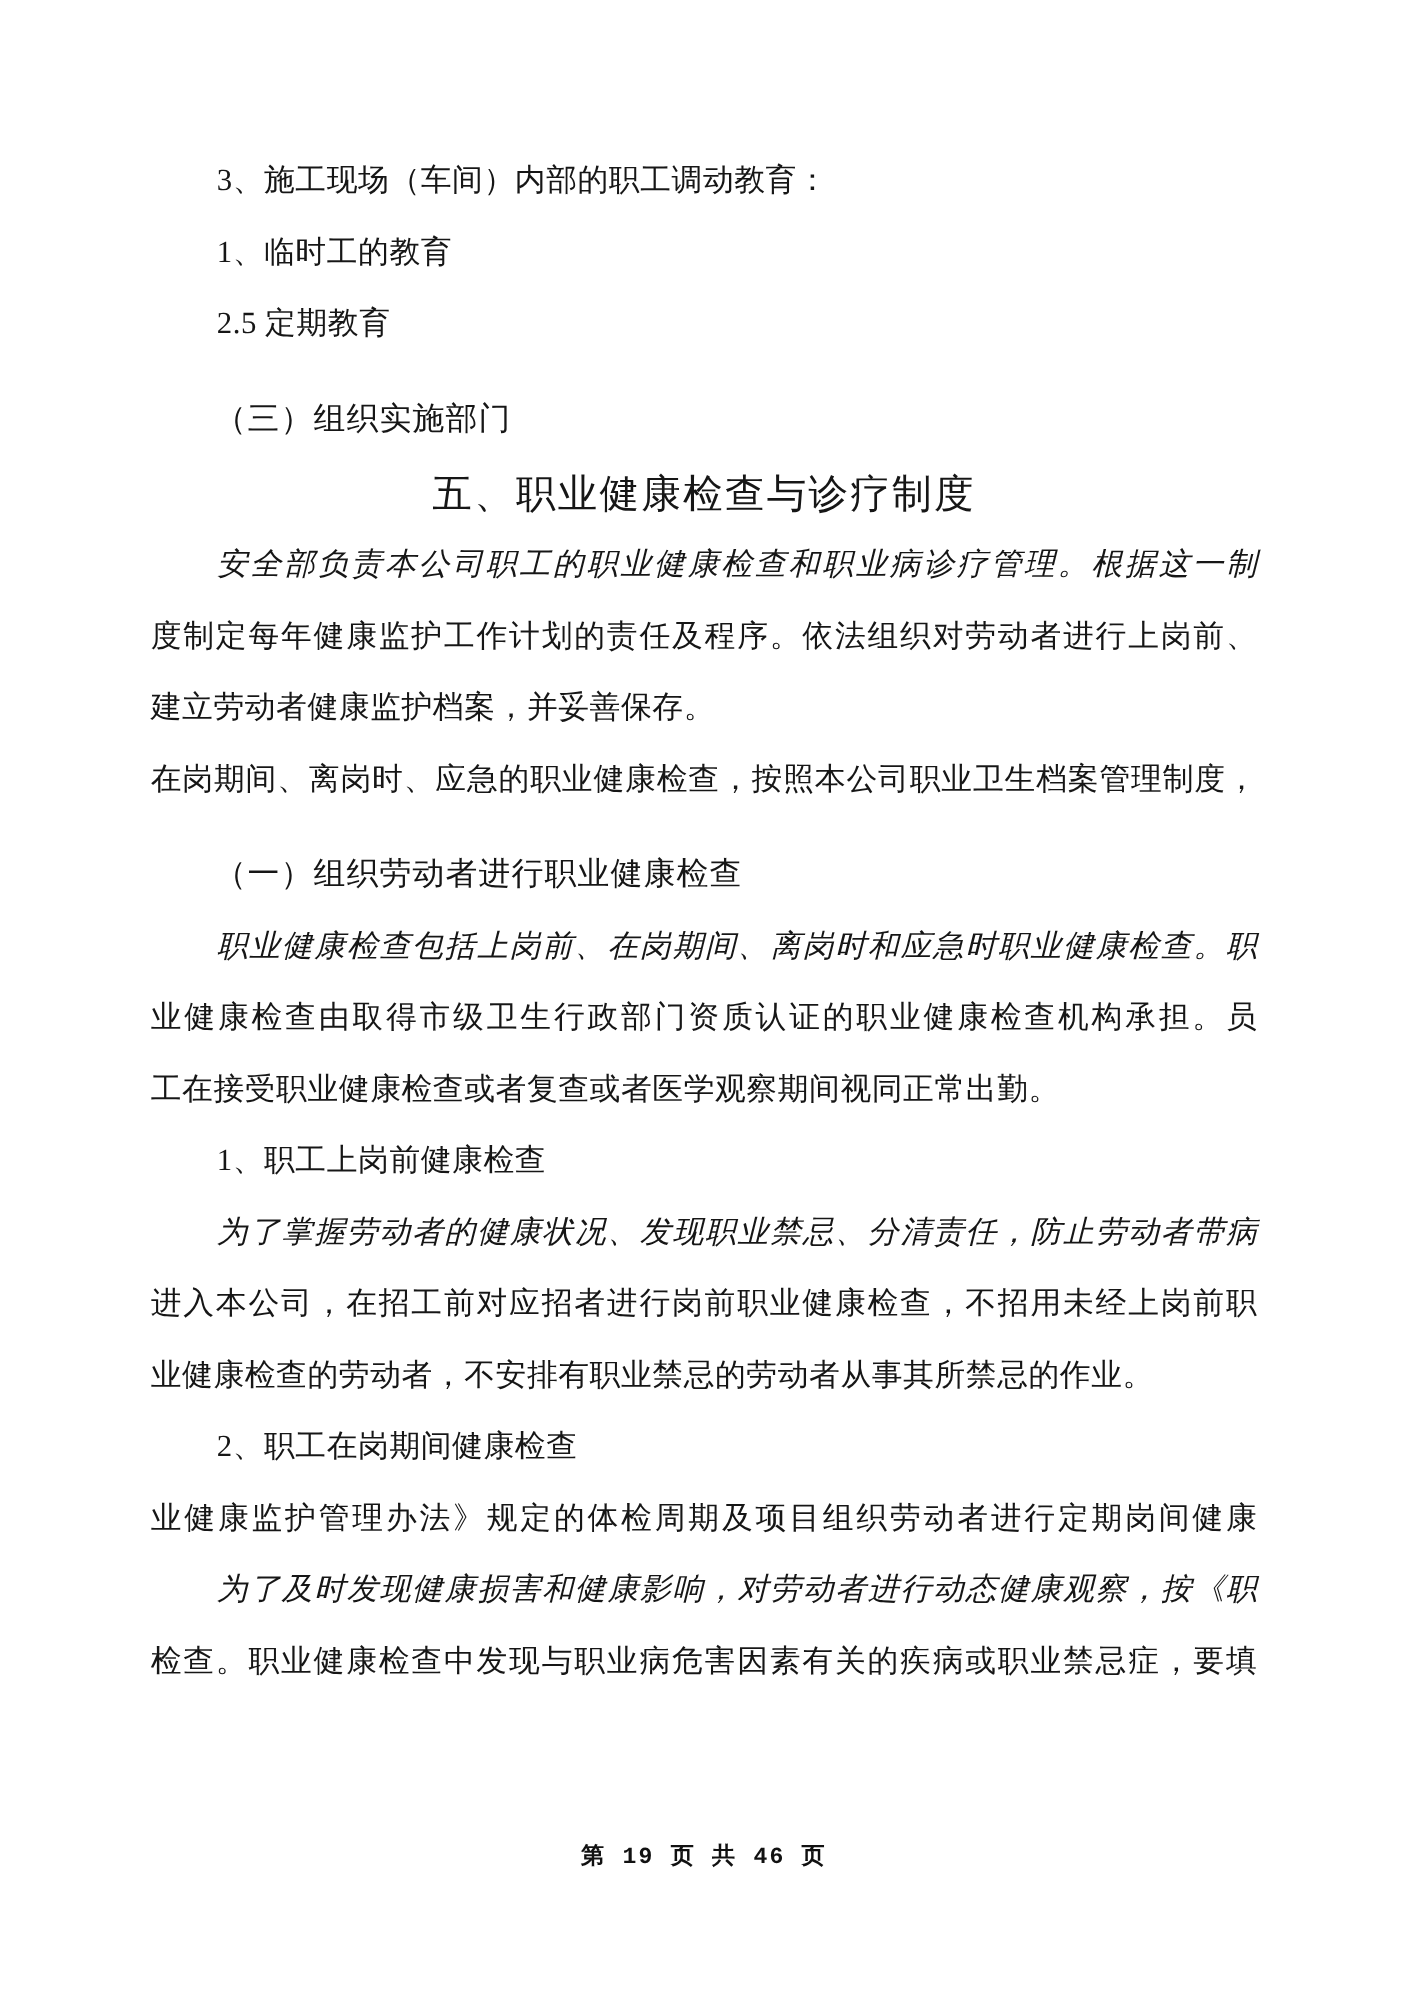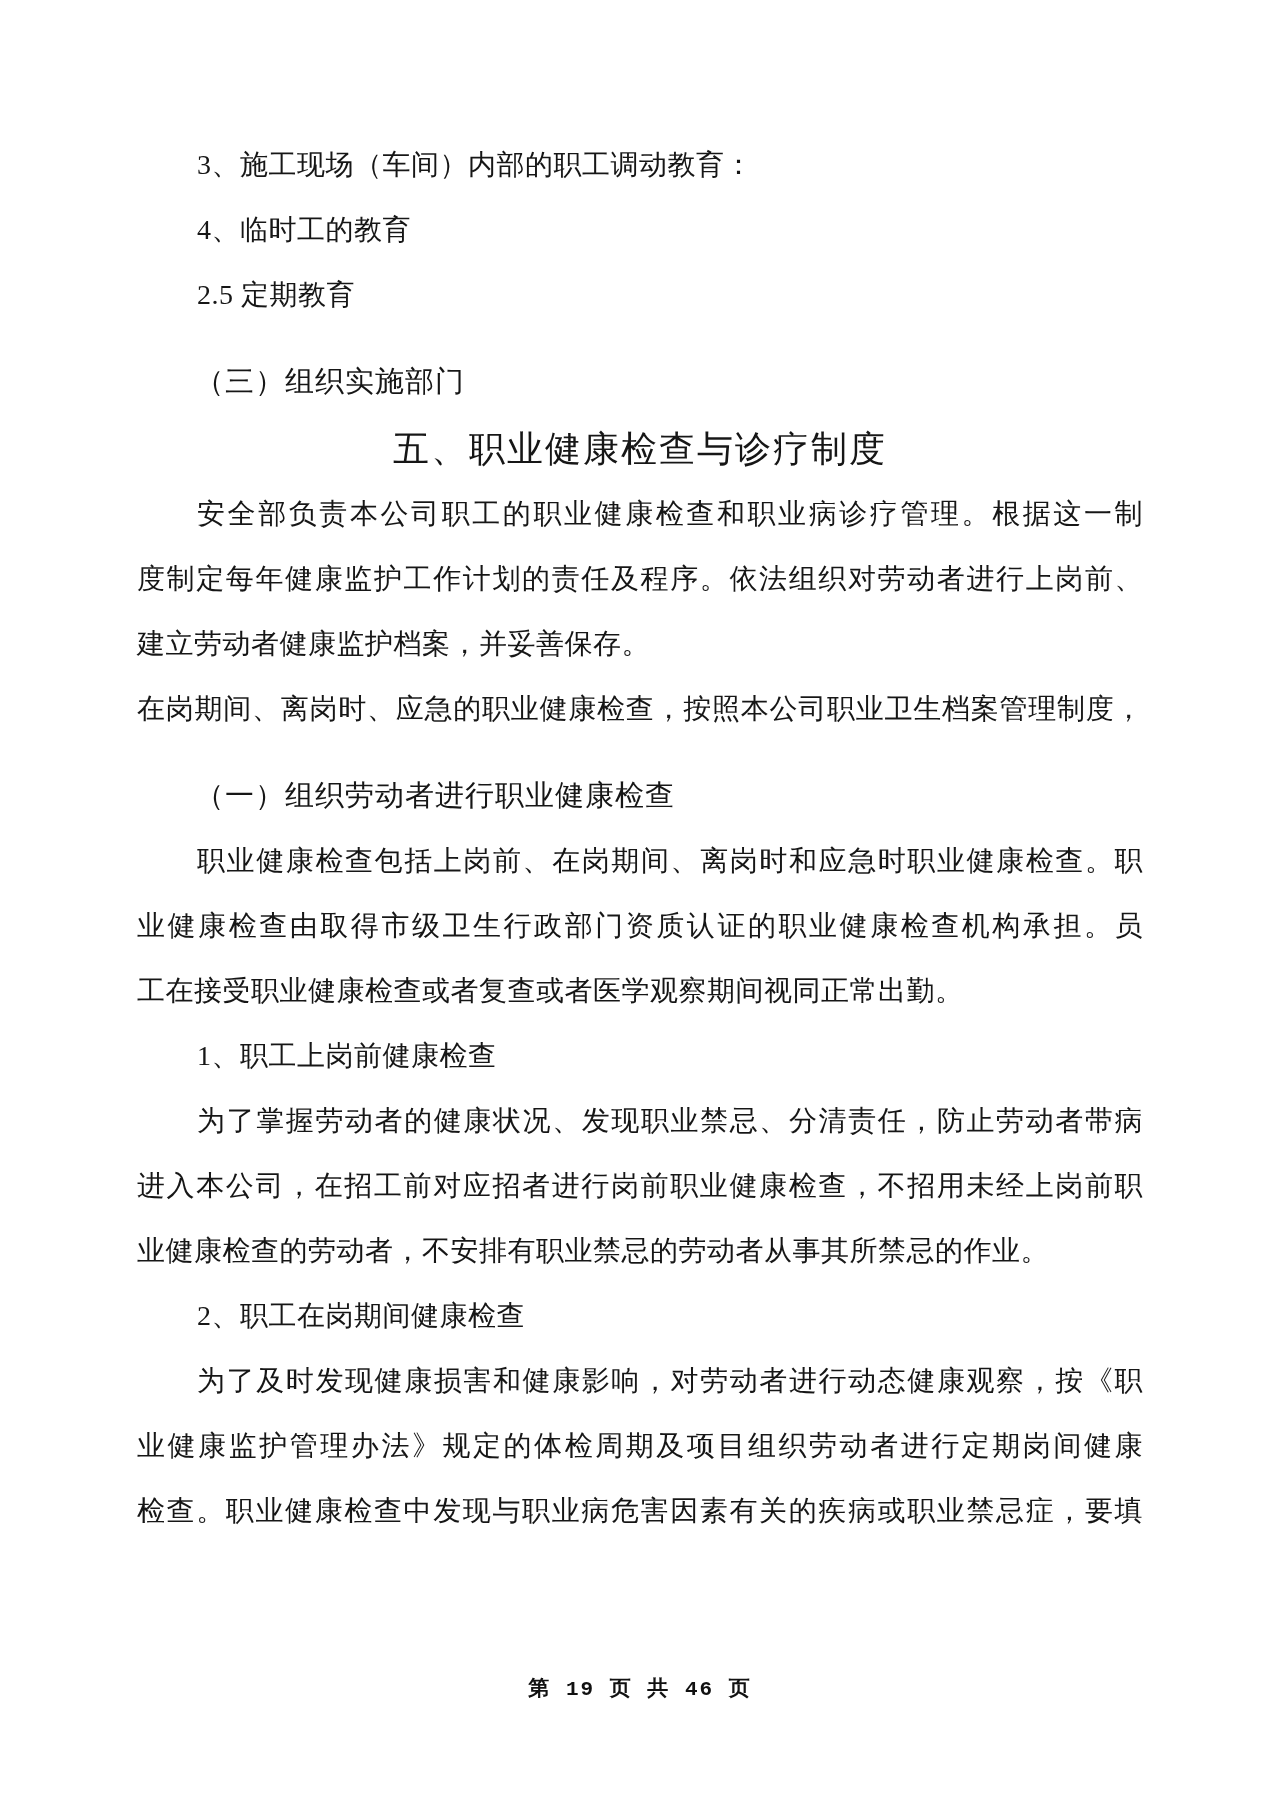--- a/index.html
+++ b/index.html
@@ -22,21 +22,21 @@
     font-size: 28px;
     line-height: 65px;
     letter-spacing: 0.5px;
   }
   
   .full {
     text-align: justify;
     text-align-last: justify;
   }
   
-  .first { text-indent: 60px; }
+  .first { text-indent: 60px; font-style: italic; }
   
   .li { text-indent: 60px; }
   
   .b-heading { margin-top: 22px; }
   .b-heading .line {
     font-family: "Liberation Sans", "DejaVu Sans", sans-serif;
     font-weight: 400;
     font-size: 29px;
     text-indent: 58px;
     letter-spacing: 1px;
@@ -67,21 +67,21 @@
 </style>
 </head>
 <body>
 
 <div class="page">
   <div class="content" id="doc-content">
       <div class="block b-list-item">
         <div class="line li">3、施工现场（车间）内部的职工调动教育：</div>
       </div>
       <div class="block b-list-item">
-        <div class="line li">4、临时工的教育</div>
+        <div class="line li">1、临时工的教育</div>
       </div>
       <div class="block b-list-item">
         <div class="line li">2.5 定期教育</div>
       </div>
       <div class="block b-heading">
         <div class="line">（三）组织实施部门</div>
       </div>
       <div class="block b-title">
         <div class="line">五、职业健康检查与诊疗制度</div>
       </div>
@@ -104,21 +104,21 @@
       </div>
       <div class="block b-paragraph">
         <div class="line first full">为了掌握劳动者的健康状况、发现职业禁忌、分清责任，防止劳动者带病</div>
         <div class="line full">进入本公司，在招工前对应招者进行岗前职业健康检查，不招用未经上岗前职</div>
         <div class="line end">业健康检查的劳动者，不安排有职业禁忌的劳动者从事其所禁忌的作业。</div>
       </div>
       <div class="block b-list-item">
         <div class="line li">2、职工在岗期间健康检查</div>
       </div>
       <div class="block b-paragraph">
+        <div class="line full">业健康监护管理办法》规定的体检周期及项目组织劳动者进行定期岗间健康</div>
         <div class="line first full">为了及时发现健康损害和健康影响，对劳动者进行动态健康观察，按《职</div>
-        <div class="line full">业健康监护管理办法》规定的体检周期及项目组织劳动者进行定期岗间健康</div>
         <div class="line full">检查。职业健康检查中发现与职业病危害因素有关的疾病或职业禁忌症，要填</div>
       </div>
     </div>
   <div class="footer">
     <span>第 19 页 共 46 页</span>
   </div>
 </div>
 
 </body></html>

